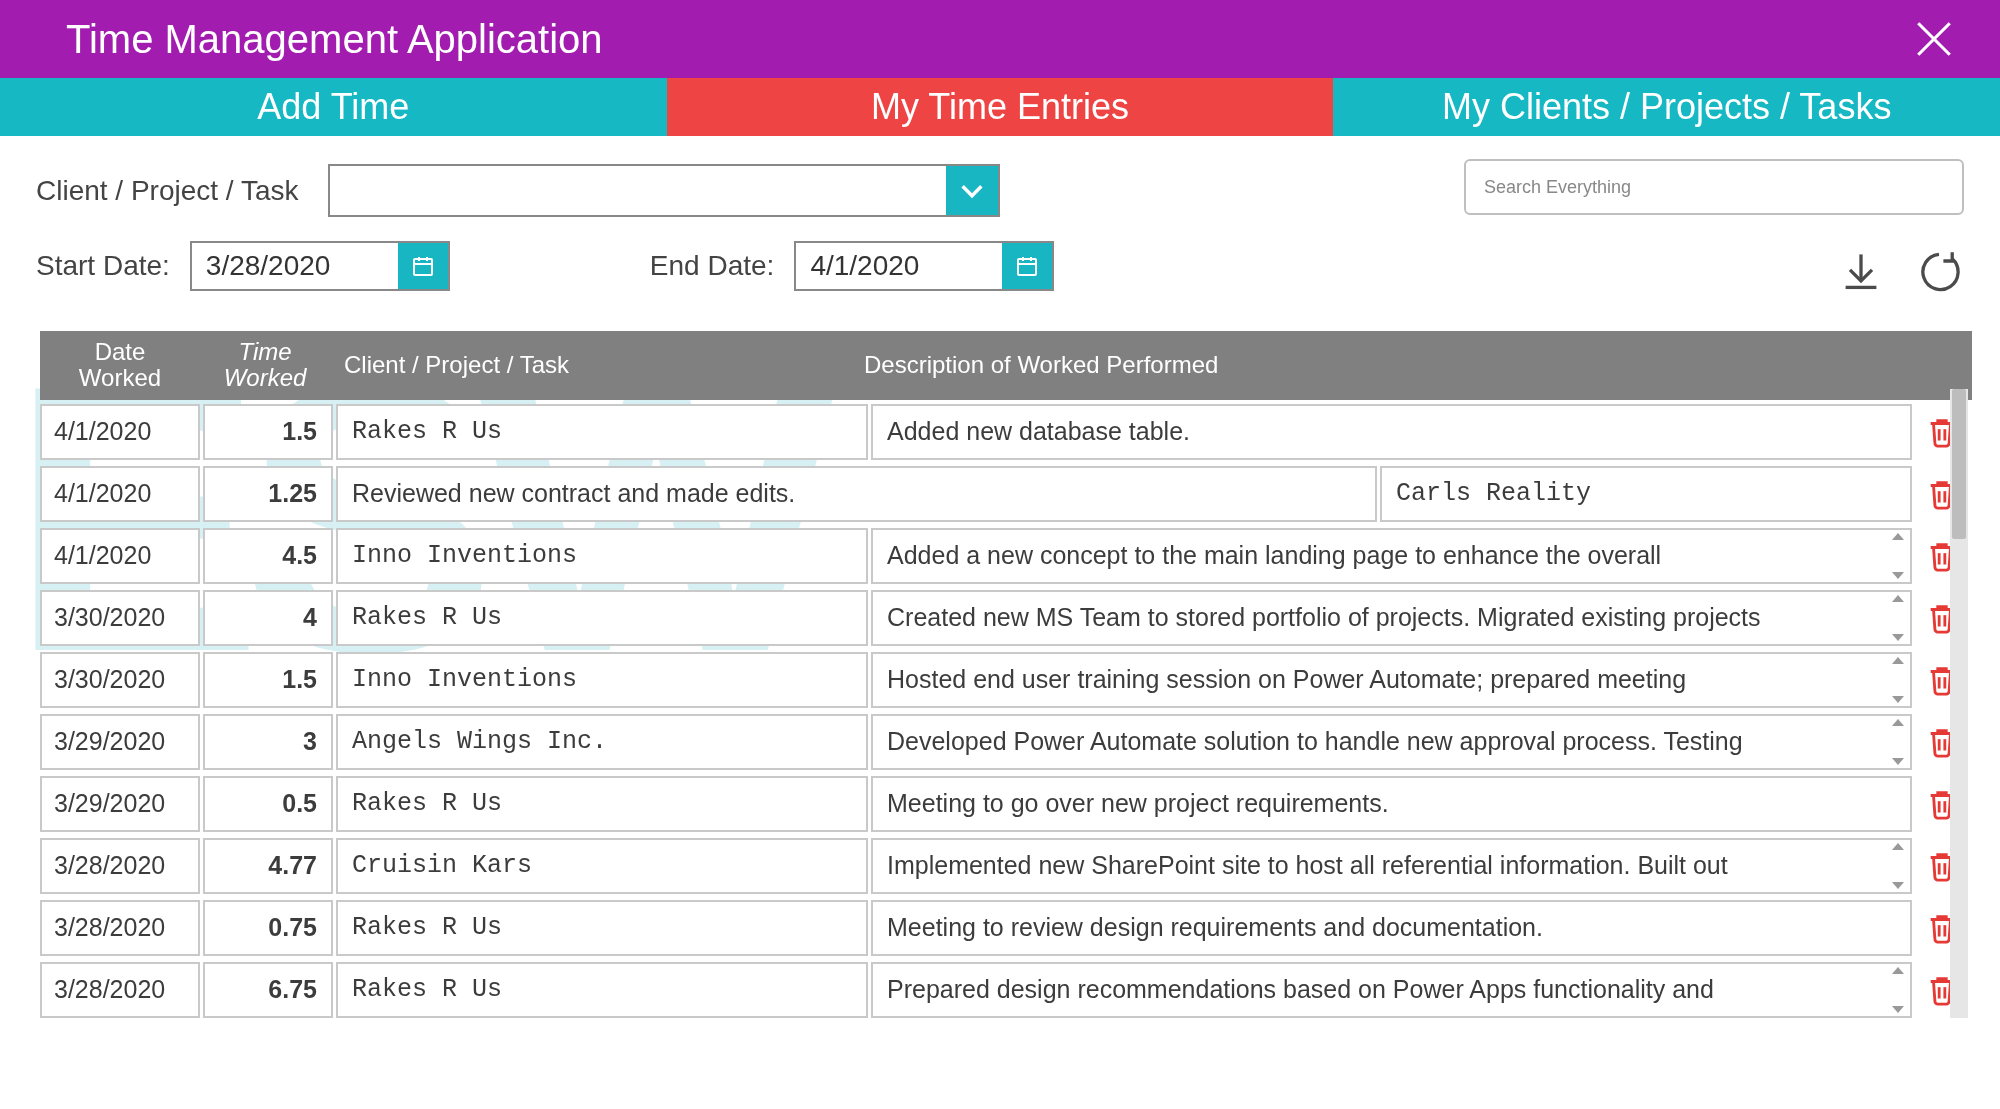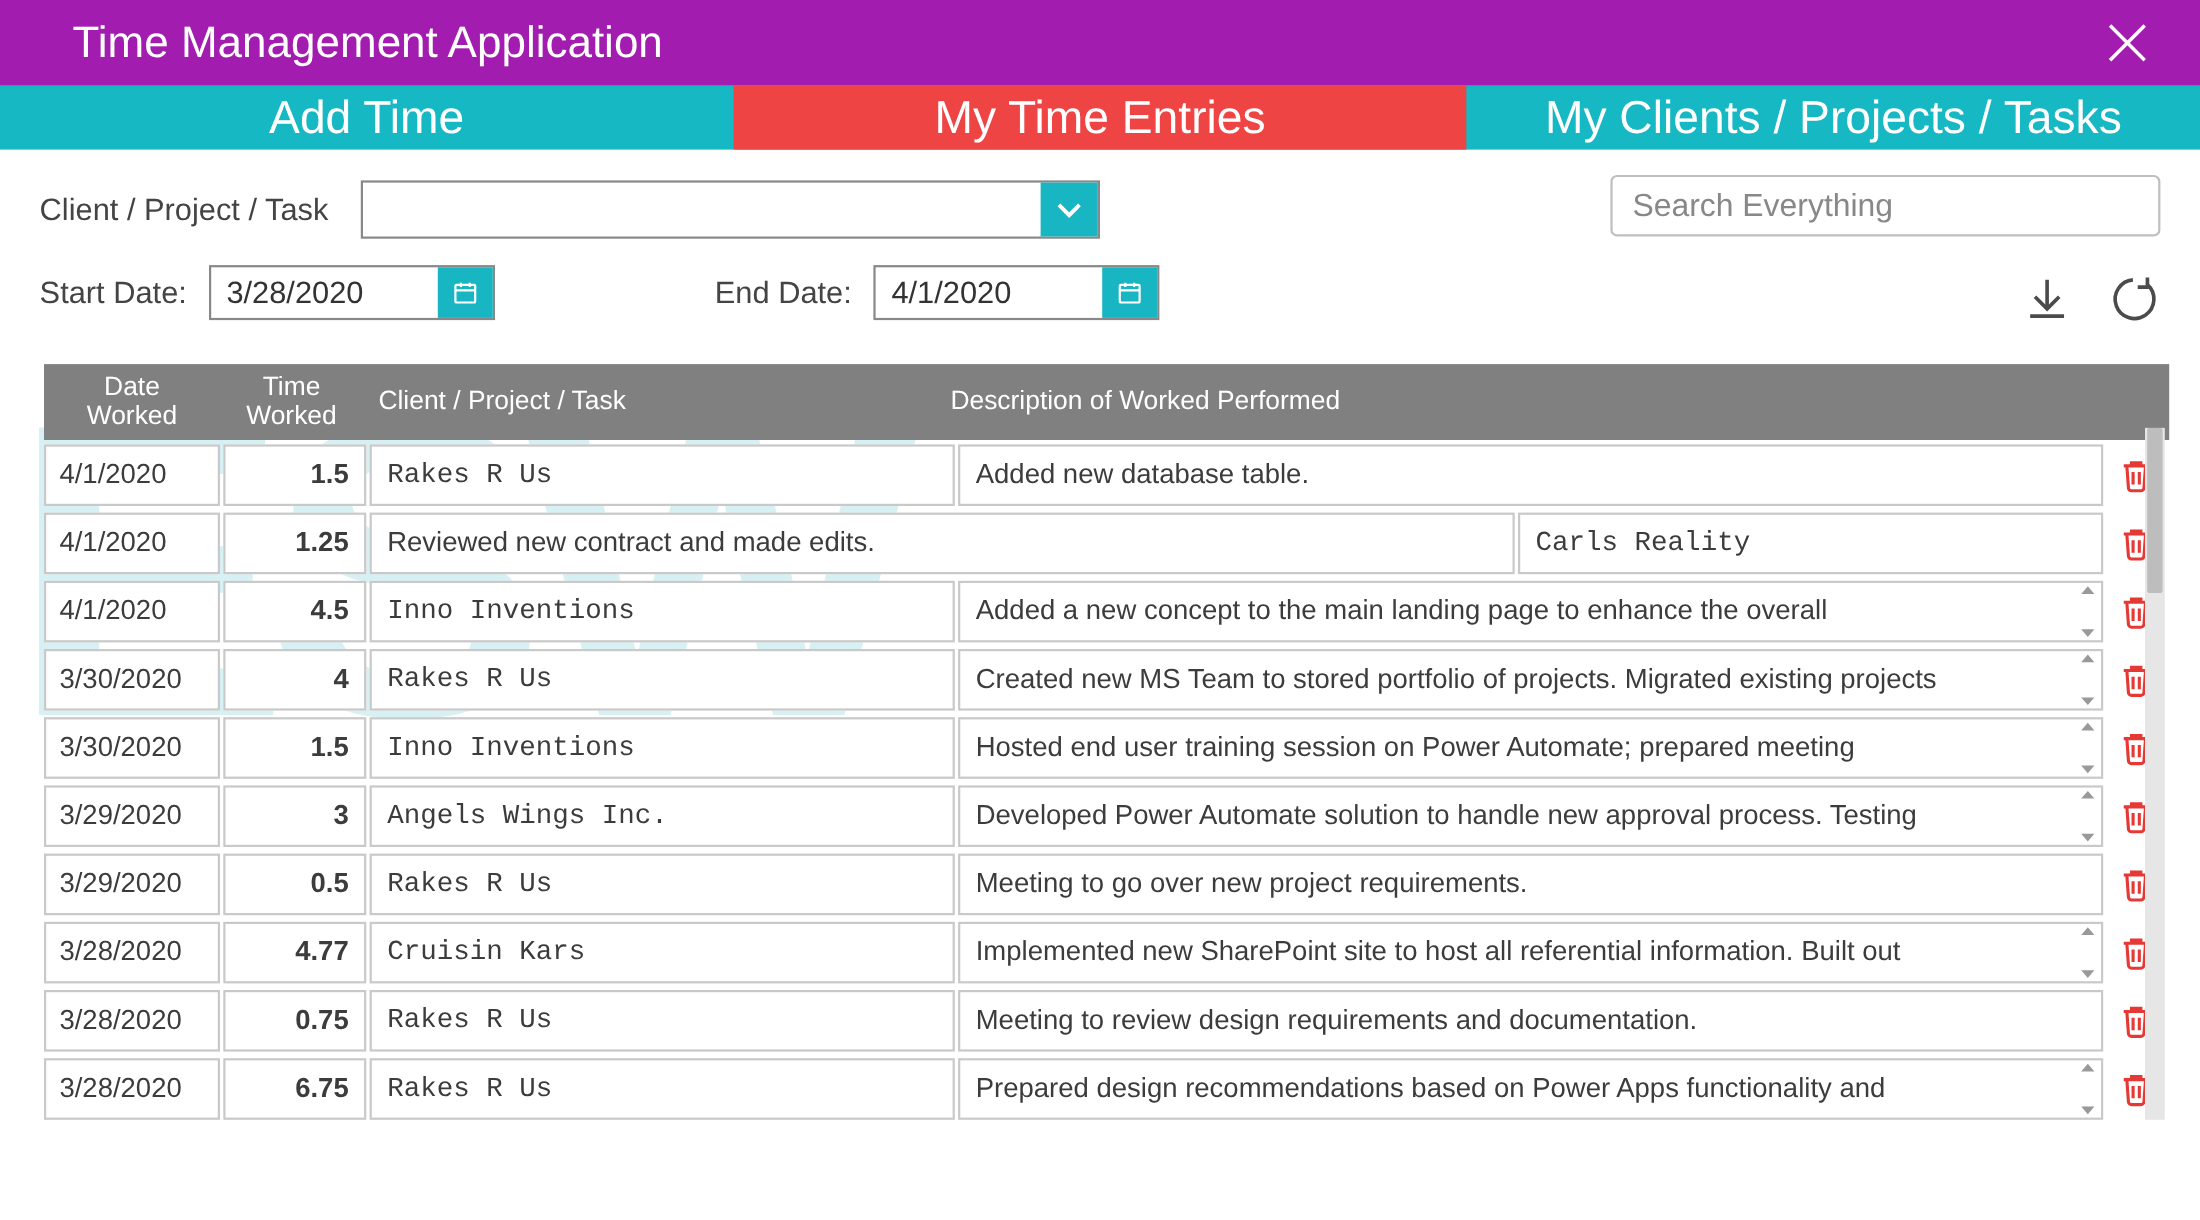--- a/index.html
+++ b/index.html
@@ -51,21 +51,21 @@
   height: 58px;
   display:flex;
   position: relative;
   z-index: 5;
 }
 .navtabs > div {
   flex:1;
   display:flex;
   align-items:center;
   justify-content:center;
-  font-size: 42px;
+  font-size: 36px;
   color:#fff;
   font-weight: 300;
   position: relative;
   cursor:pointer;
 }
 .navtabs > .active {
   background: #ef4444;
 }
 .navtabs > div + div::before {
   content:"";
@@ -108,21 +108,21 @@
 
 .search {
   position:absolute;
   right:0;
   top:-5px;
   width: 500px;
   height: 56px;
   border: 2px solid #bfbfbf;
   border-radius: 6px;
   padding: 0 18px;
-  font-size: 29px;
+  font-size: 18px;
   color:#666;
   background:#fff;
 }
 .search::placeholder { color:#888; }
 
 .date-row {
   display:flex;
   align-items:center;
   gap: 40px;
 }
@@ -297,21 +297,21 @@
           </svg>
       </div>
     </div>
   </div>
 </div>
 
 <div class="grid-wrap">
   <div class="grid">
     <div class="ghead">
       <div class="c-date" style="flex-direction:column; line-height:1.1; text-align:center;">Date<br>Worked</div>
-      <div class="c-time" style="flex-direction:column; line-height:1.1; text-align:center;">Time<br>Worked</div>
+      <div class="c-time" style="flex-direction:column; line-height:1.1; text-align:center;font-style:italic;">Time<br>Worked</div>
       <div class="c-cpt">Client / Project / Task</div>
       <div class="c-desc">Description of Worked Performed</div>
       <div class="c-del"></div>
     </div>
     <div class="gbody" id="gbody">
         <div class="grow">
           <div class="cell c-date">4/1/2020</div>
           <div class="cell c-time">1.5</div>
           <div class="cell c-cpt">Rakes R Us</div>
           <div class="cell c-desc">

